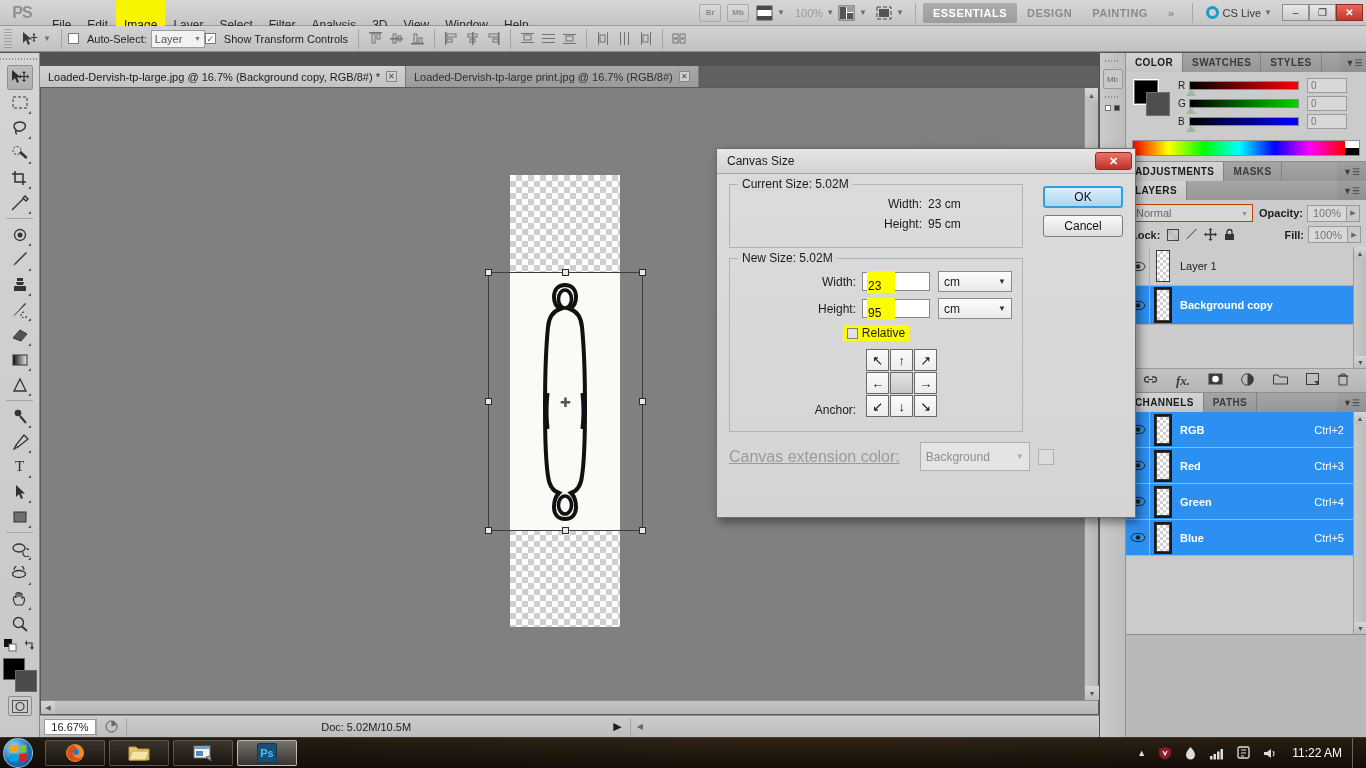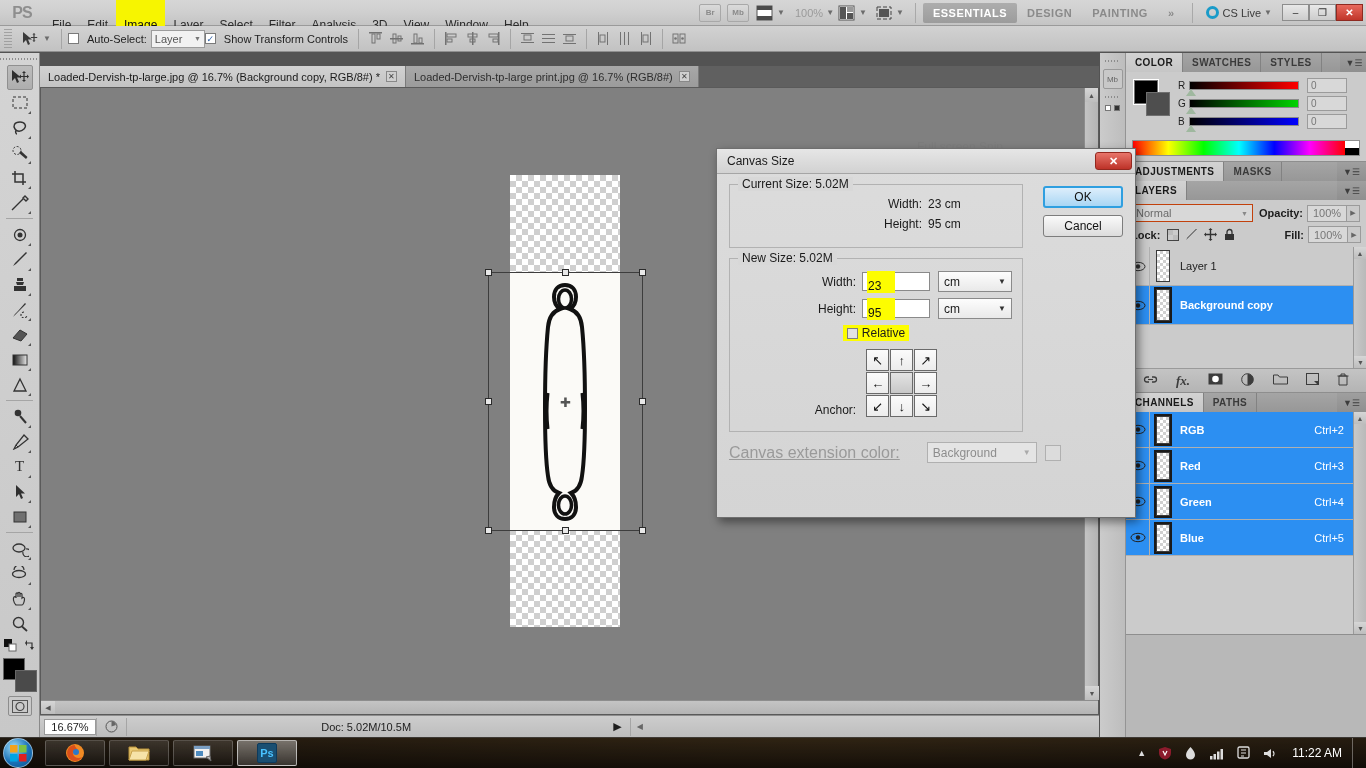--- a/index.html
+++ b/index.html
@@ -318,22 +318,22 @@
   .relwrap .box{width:11px;height:11px;border:1px solid #7f7f7f;background:#e2e2e2;margin-right:4px;}
   .relwrap .t{font-size:12px;color:#1a1a1a;}
   .anchorwrap{display:flex;align-items:flex-end;justify-content:center;margin-top:2px;}
   .anchor-label{font-size:12px;color:#1a1a1a;margin-right:10px;margin-top:6px;}
   .anchor-grid{display:grid;grid-template-columns:repeat(3,23px);grid-template-rows:repeat(3,22px);gap:1px;}
   .acell{border:1px solid #6a6a6a;background:linear-gradient(to bottom,#fbfbfb,#ececec);
     display:flex;align-items:center;justify-content:center;font-size:13px;color:#111;}
   .acell.center{background:linear-gradient(to bottom,#e3e3e3,#c8c8c8);}
   .cec-row{display:flex;align-items:center;margin-top:6px;}
   .cec-label{font-size:16px;color:#9a9a9a;margin-right:20px;text-decoration:underline;}
-  .cec-select{width:110px;height:21px;border:1px solid #b0b0b0;background:#e4e4e4;
-    display:flex;align-items:center;padding:0 5px;font-size:12px;color:#8d8d8d;margin-left:7px;}
+  .cec-select{width:110px;height:29px;border:1px solid #b0b0b0;background:#e4e4e4;
+    display:flex;align-items:center;padding:0 5px;font-size:12px;color:#8d8d8d;}
   .cec-select .cv{margin-left:auto;font-size:8px;color:#aaa;}
   .cec-swatch{width:16px;height:16px;border:1px solid #b0b0b0;background:#dcdcdc;margin-left:8px;}
   .btn-col{position:absolute;right:12px;top:12px;width:80px;}
   .btn{
     height:22px;border:1px solid #7d7d7d;border-radius:3px;margin-bottom:7px;
     display:flex;align-items:center;justify-content:center;font-size:12px;color:#111;
     background:linear-gradient(to bottom,#fafafa,#dcdcdc);
   }
   .btn.primary{
     border:2px solid #2f9fe0;

